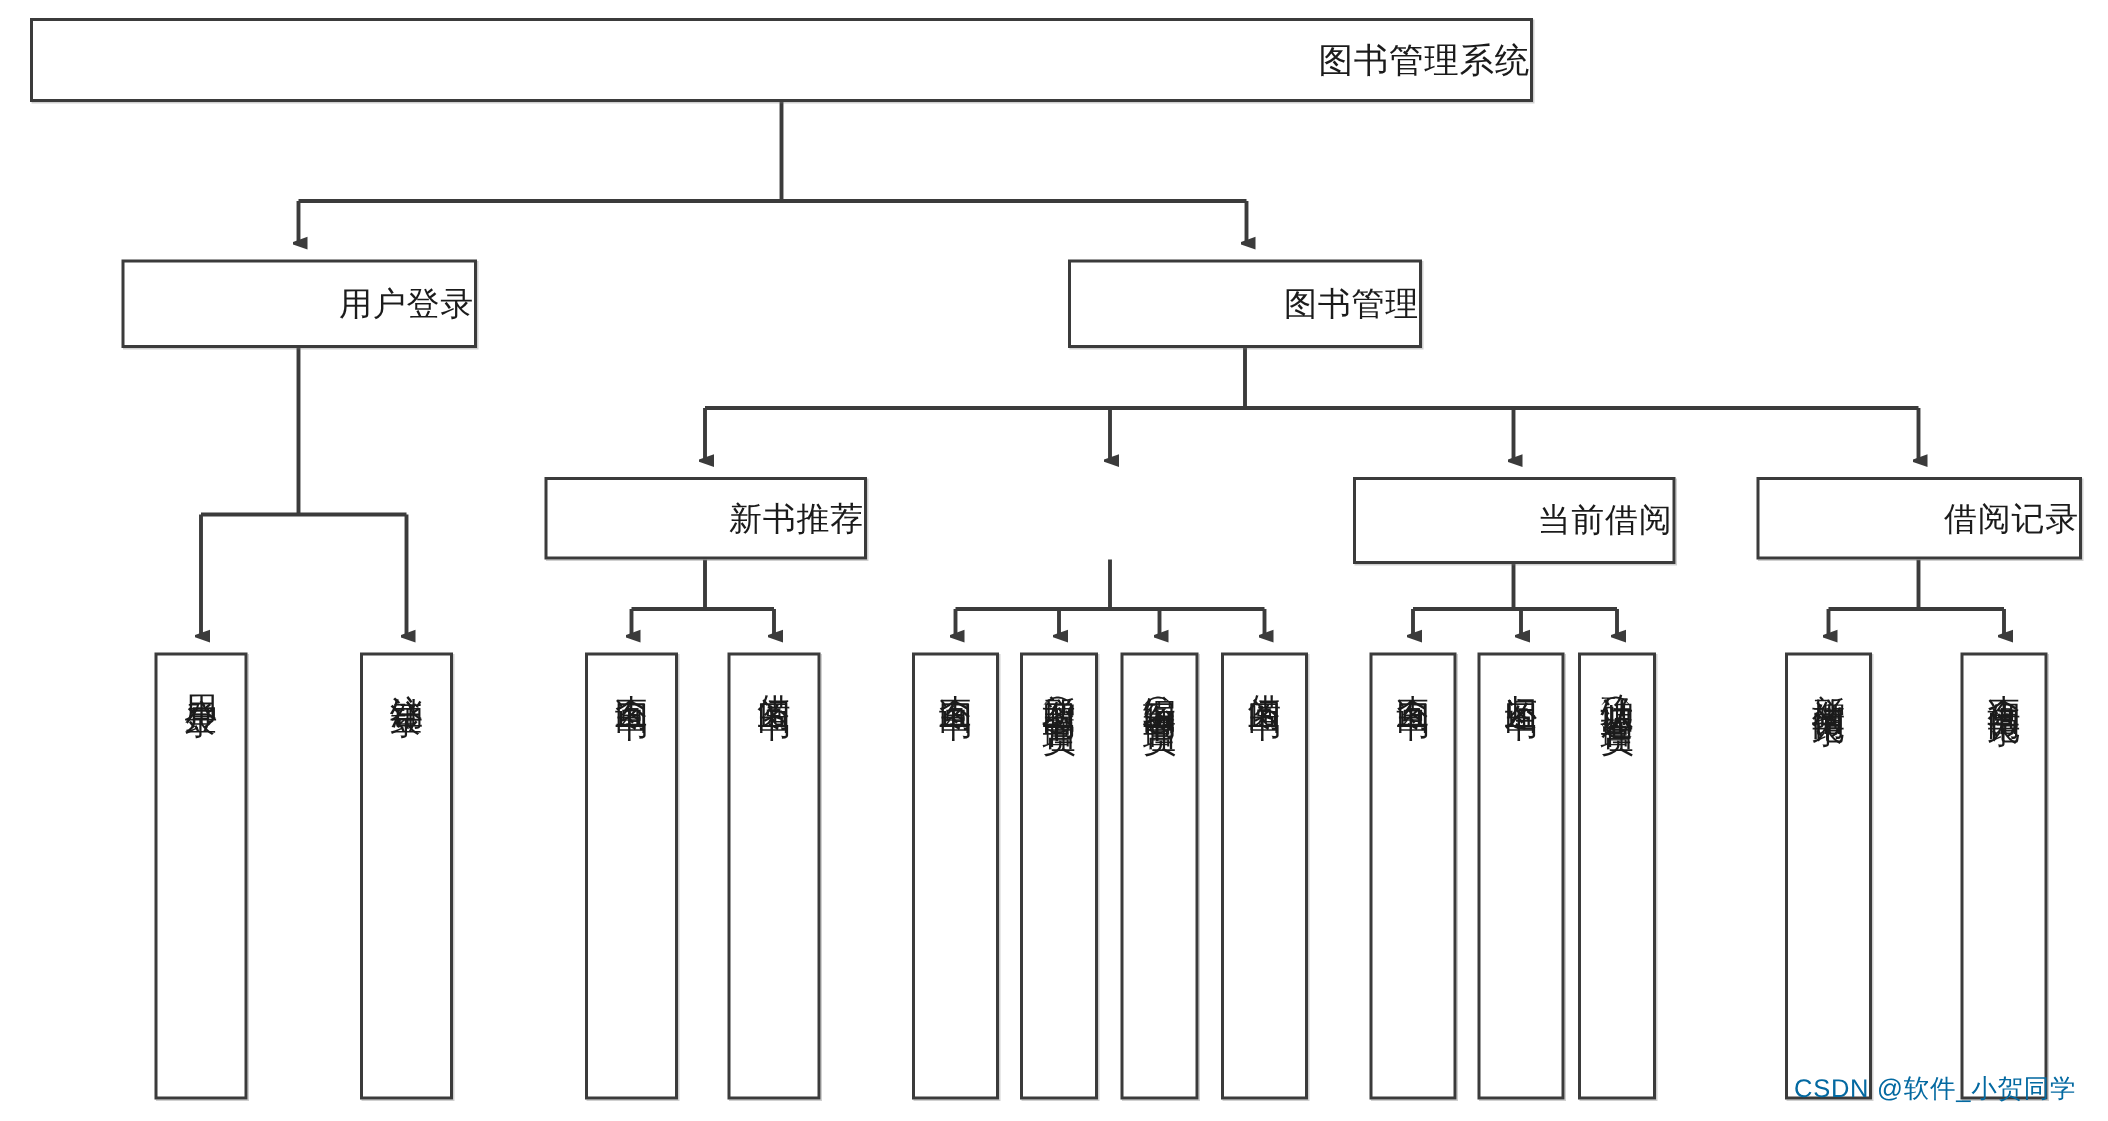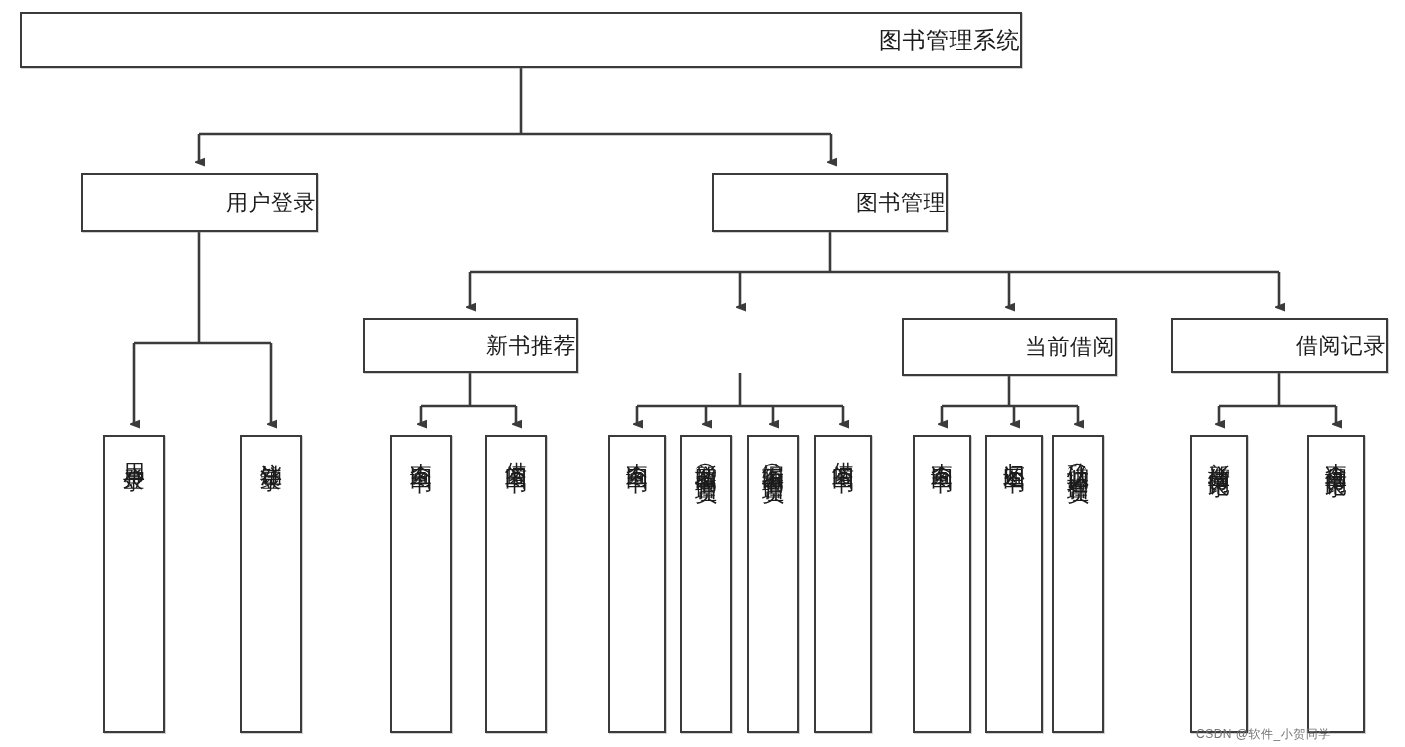--- a/index.html
+++ b/index.html
@@ -55,26 +55,25 @@
     writing-mode: vertical-rl;
     text-orientation: upright;
     font-size: 22px;
     letter-spacing: 3px;
     line-height: 1;
     margin: 0 auto;
   }
   .node.root .label { font-size: 23px; }
   .watermark {
     position: absolute;
-    color: #737373;
-    font-size: 12px;
+    color: #0369a1;
+    font-size: 17px;
     letter-spacing: 0.5px;
     white-space: nowrap;
     user-select: none;
-    margin-top: 12px;
   }
 </style>
 </head>
 <body>
 
 <div id="canvas">
 
   <svg class="connectors" viewBox="0 0 1405 747" xmlns="http://www.w3.org/2000/svg">
     <defs>
       <marker id="arrow" markerWidth="10" markerHeight="10" refX="4.6" refY="6" orient="auto" markerUnits="userSpaceOnUse">

